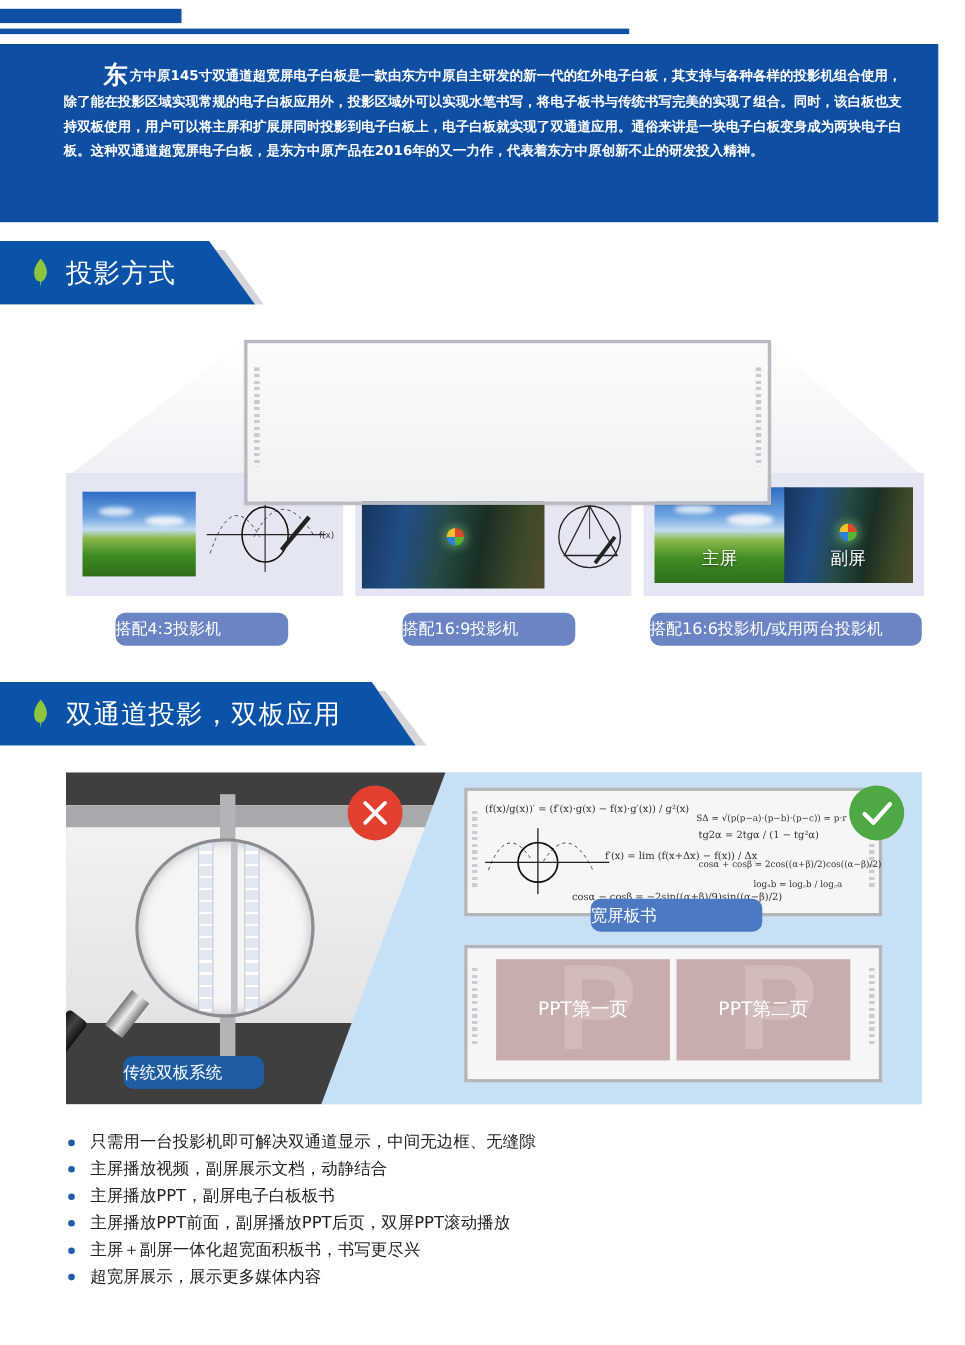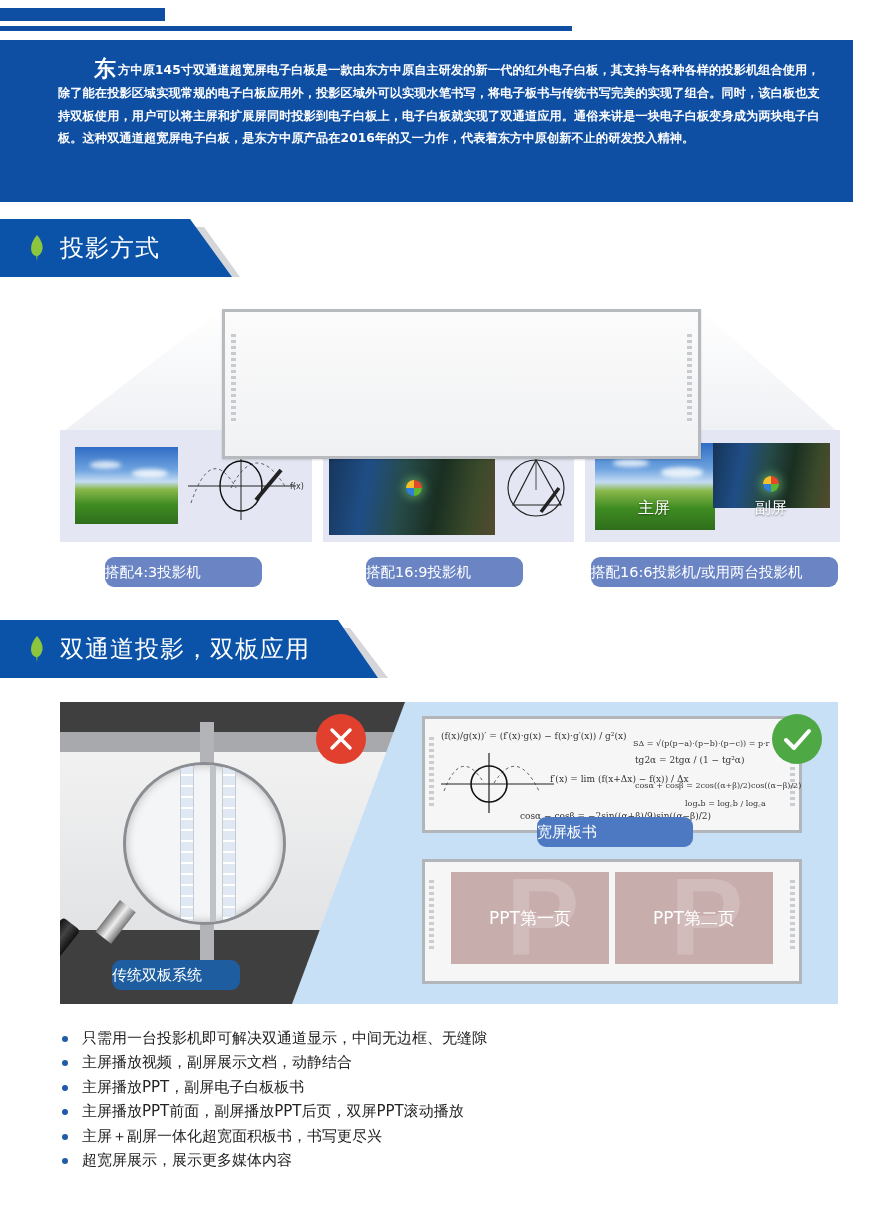--- a/index.html
+++ b/index.html
@@ -143,21 +143,21 @@
     <circle cx="33" cy="38" r="28" stroke="#222" fill="none" stroke-width="1.2"></circle>
     <path d="M33 10 L10 55 L58 55 Z" stroke="#222" fill="none" stroke-width="1.2"></path>
     <line x1="33" y1="10" x2="33" y2="40" stroke="#222" stroke-width="0.8"></line>
     <line x1="38" y1="62" x2="56" y2="38" stroke="#222" stroke-width="3.5"></line>
   </svg>
 </div>
 <div class="abs mode-card c3">
   <div class="xp" style="left:10px;top:13px;width:120px;height:87px;">
     <span class="screen-cap" style="left:43px;top:55px;">主屏</span>
   </div>
-  <div class="vista" style="left:128px;top:13px;width:117px;height:65px;">
+  <div class="vista" style="left:128px;top:13px;width:117px;height:87px;">
     <div class="orb" style="left:50px;top:33px;"></div>
     <span class="screen-cap" style="left:42px;top:55px;">副屏</span>
   </div>
 </div>
 
 <div class="abs wb-frame">
   <div class="wb-strip" style="left:6px;"></div>
   <div class="wb-strip" style="right:6px;"></div>
 </div>
 

